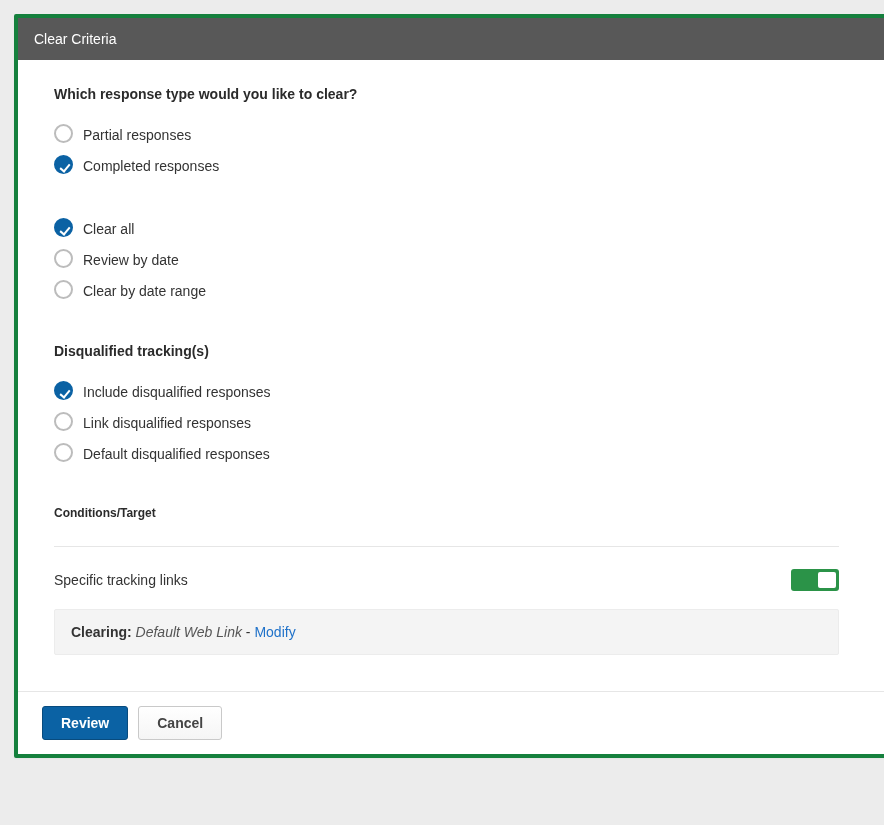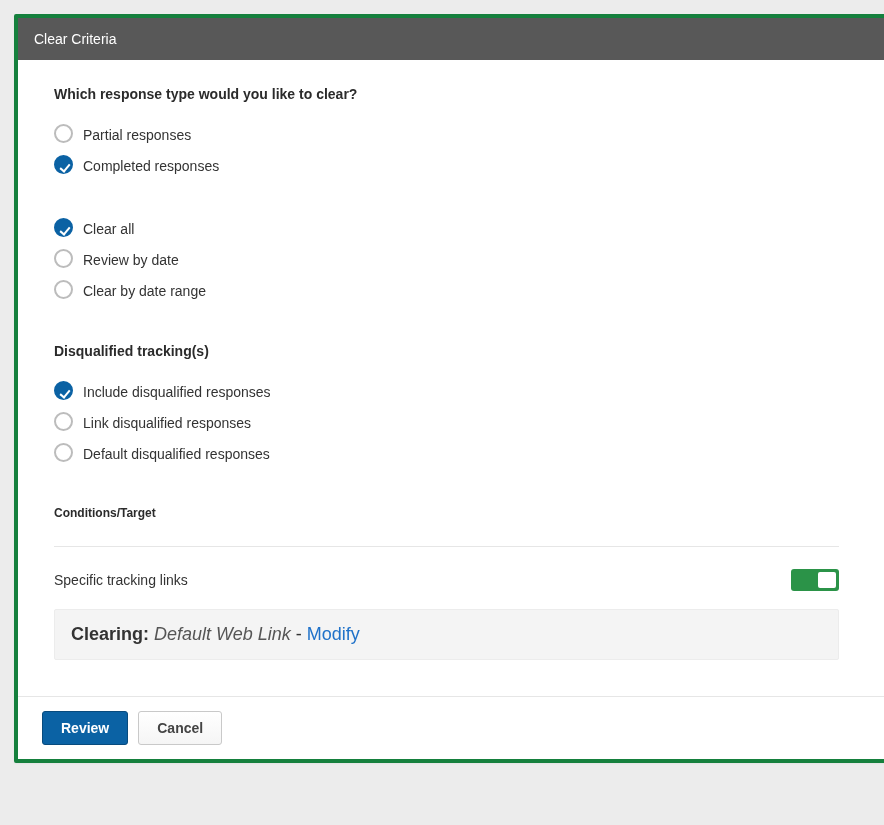--- a/index.html
+++ b/index.html
@@ -102,21 +102,21 @@
     border-radius: 2px;
     top: 3px;
     right: 3px;
   }
 
   .clearing-box {
     background: #f4f4f4;
     border: 1px solid #ececec;
     border-radius: 2px;
     padding: 14px 16px;
-    font-size: 18px;
+    font-size: 14px;
   }
   .clearing-box .label { font-weight: 600; }
   .clearing-box .link-name { font-style: italic; color: #555; }
   .clearing-box .modify { color: #2072c9; cursor: pointer; }
 
   .dialog-footer {
     border-top: 1px solid #e6e6e6;
     padding: 14px 24px;
     background: #fff;
     display: flex;

